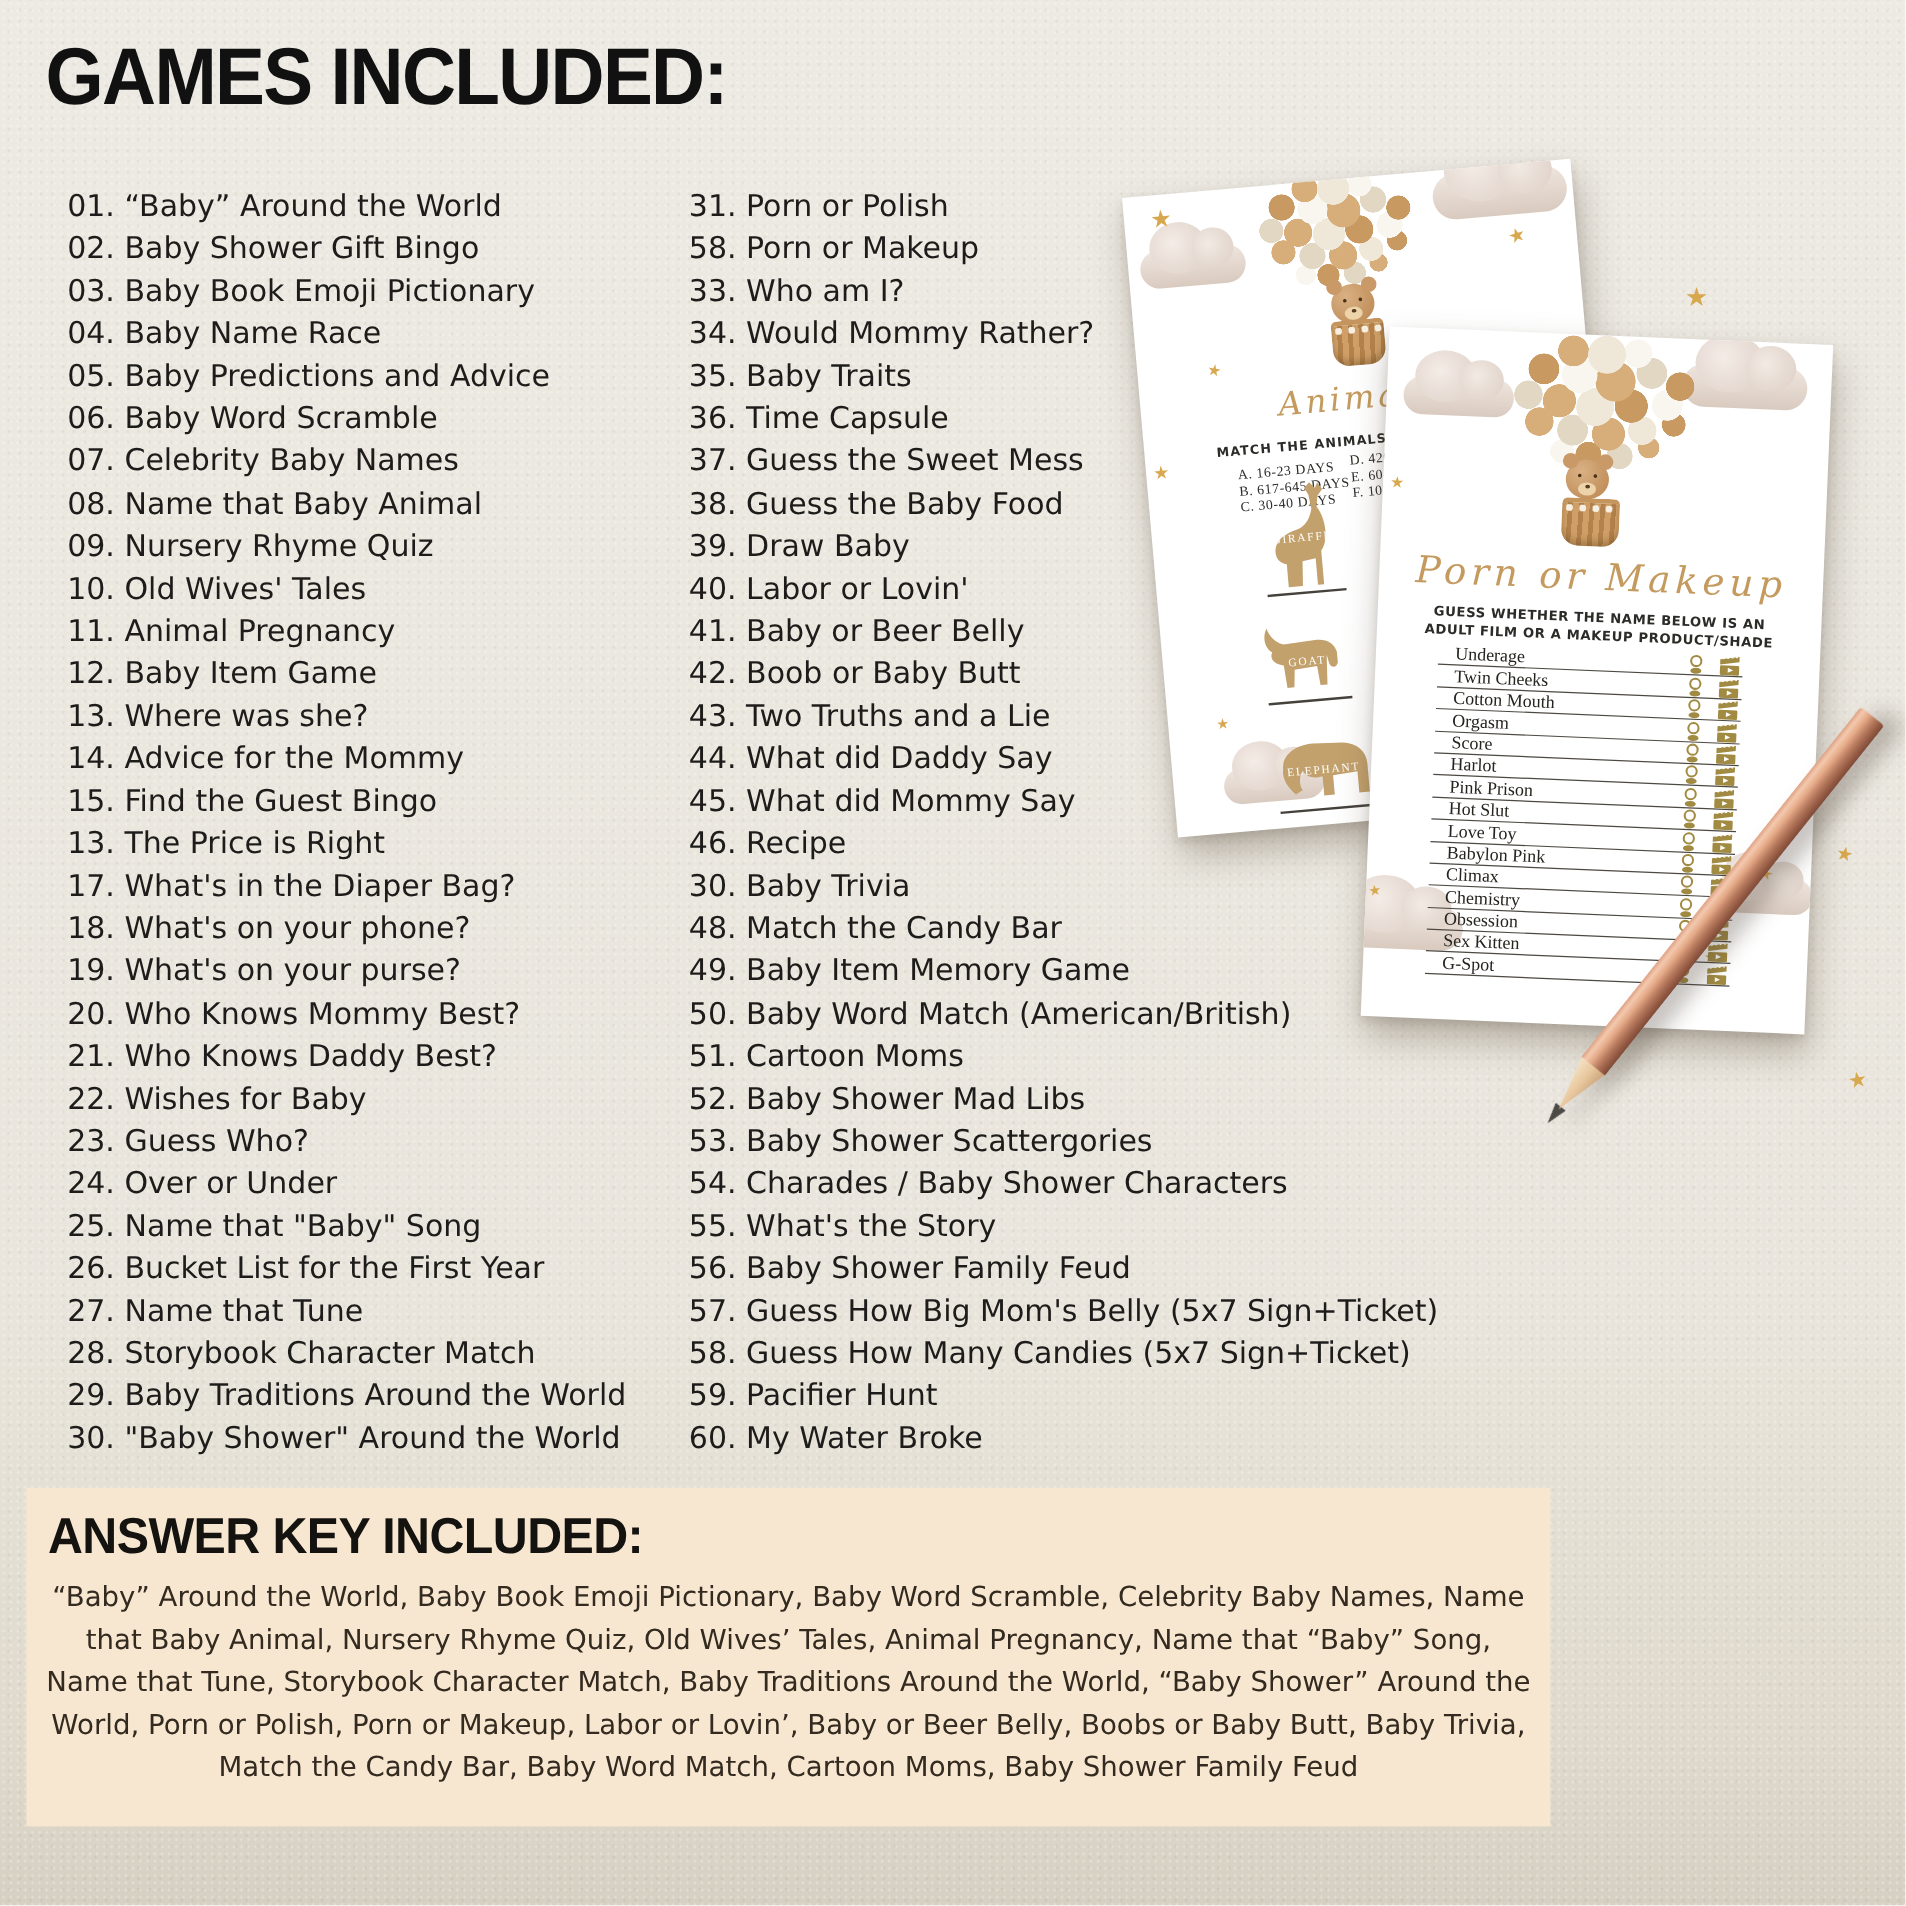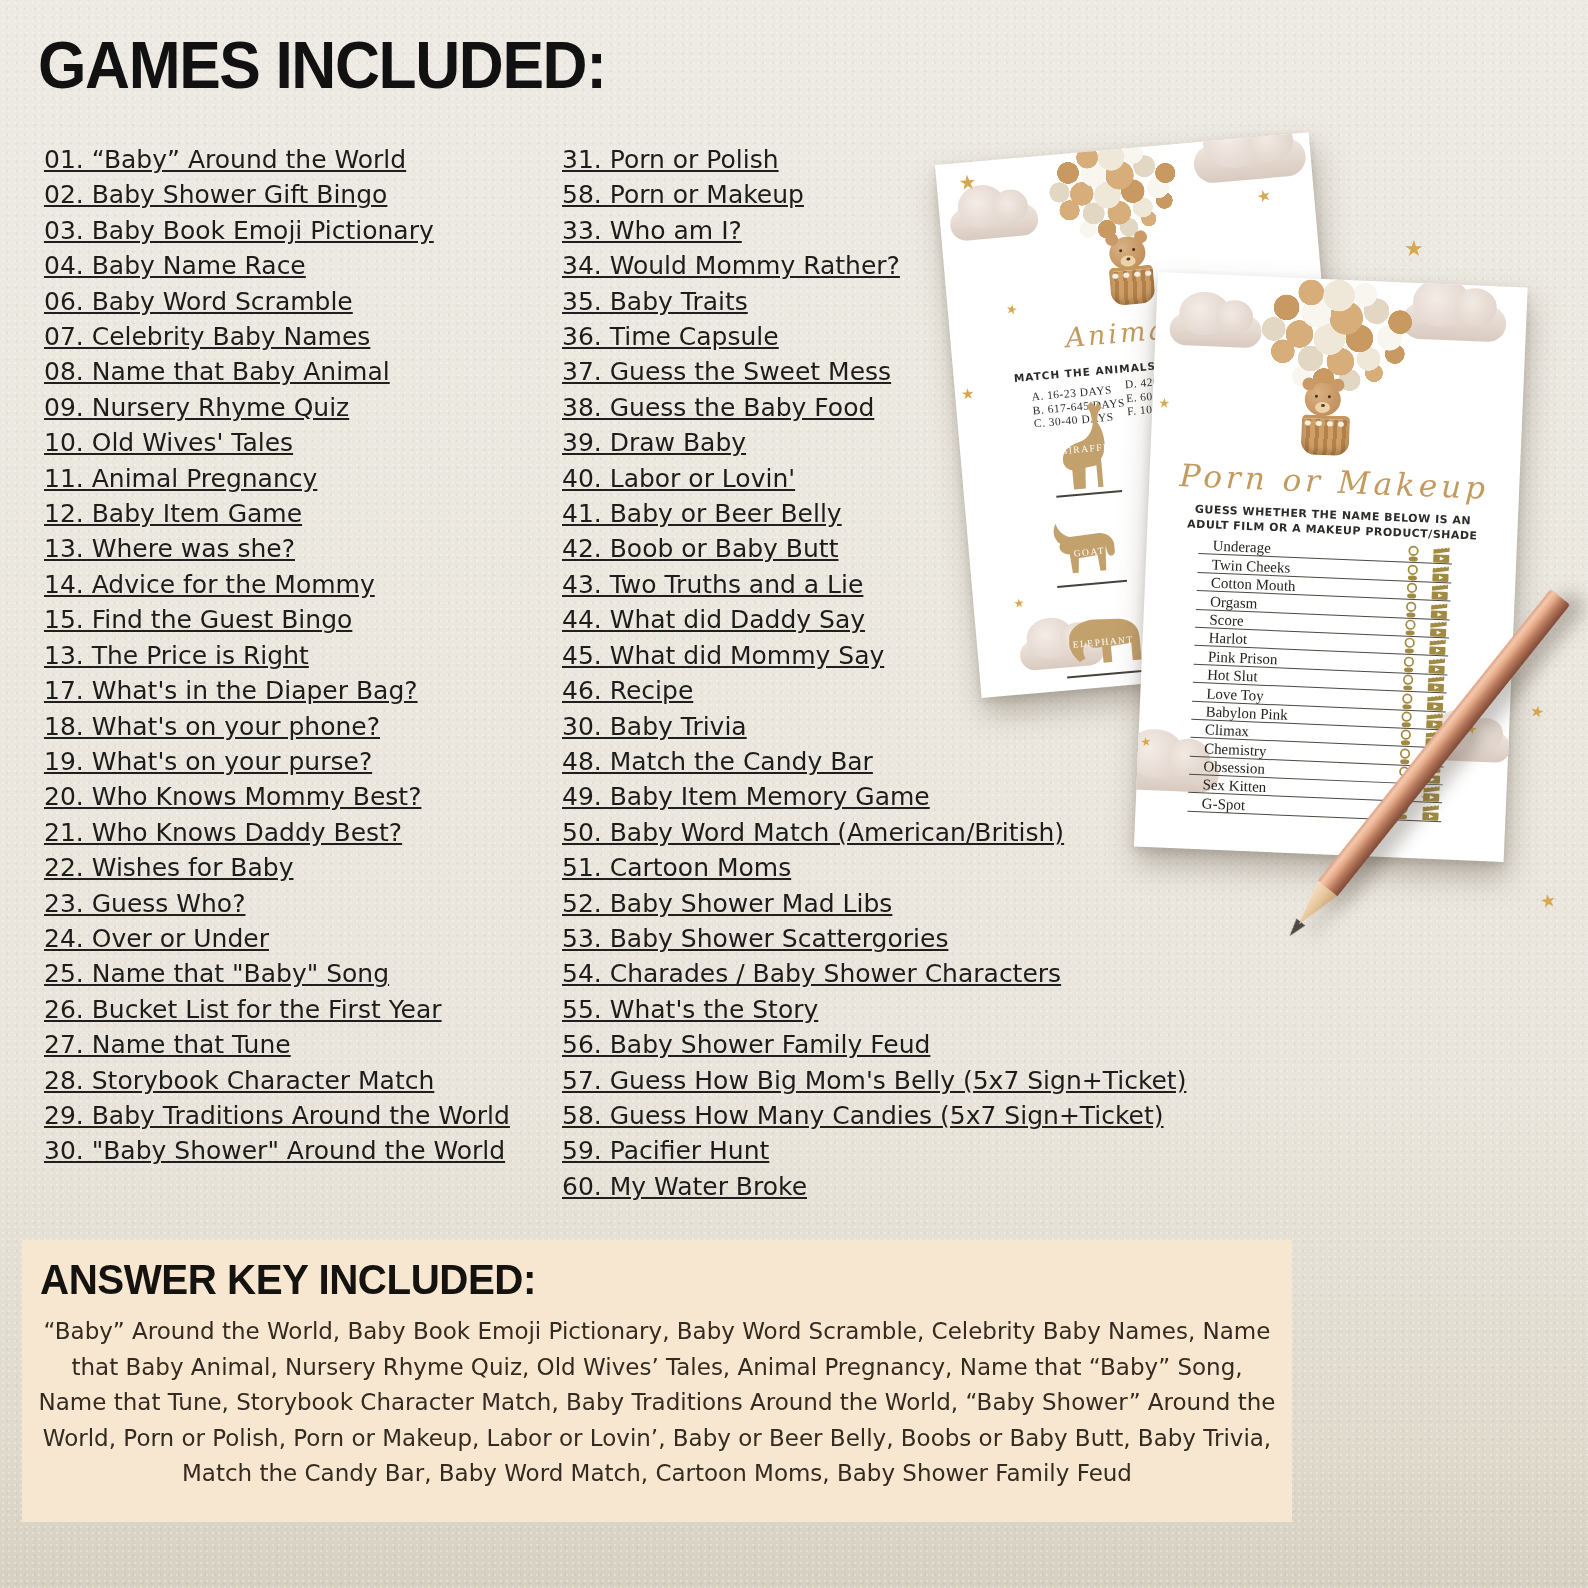--- a/index.html
+++ b/index.html
@@ -8,21 +8,21 @@
     font-family:"DejaVu Sans",sans-serif;color:#1f1f1f;}
   .texture{position:absolute;inset:0;z-index:0;pointer-events:none;opacity:.5;
     background-image:radial-gradient(rgba(255,255,255,.55) 1px,transparent 1.4px),
                      radial-gradient(rgba(120,110,92,.16) 1px,transparent 1.4px);
     background-size:6px 6px,9px 9px;background-position:0 0,3px 4px;}
   .page-title{position:absolute;left:38px;top:26px;z-index:2;margin:0;
     font-family:"Liberation Sans",sans-serif;font-weight:bold;font-size:67px;letter-spacing:-1.5px;
     color:#111;display:inline-block;transform:scaleX(.93);transform-origin:left top;white-space:nowrap;}
   
   .games{position:absolute;left:40px;top:138px;z-index:2;width:1220px;height:1080px;}
-  .games ol{list-style:none;margin:4px;padding:0;position:absolute;top:0;text-decoration:underline;}
+  .games ol{list-style:none;margin:16px;padding:0;position:absolute;top:0;}
   .games .col1{left:0;}
   .games .col2{left:518px;}
   .games li{font-size:25px;line-height:35.4px;white-space:nowrap;color:#1d1c1a;}
   
   .card{position:absolute;background:#fff;overflow:hidden;
     box-shadow:3px 16px 30px rgba(95,82,66,.38),0 4px 8px rgba(95,82,66,.18);}
   .card-animal{left:935px;top:165px;width:375px;height:535px;z-index:2;
     transform:rotate(-5deg);transform-origin:top left;}
   .card-makeup{left:1158px;top:272px;width:370px;height:575px;z-index:3;
     transform:rotate(2.4deg);transform-origin:top left;}
@@ -125,20 +125,21 @@
 
   <h1 class="page-title">GAMES INCLUDED:</h1>
 
   <div class="games">
     <ol class="col1">
 
     <li>01. “Baby” Around the World</li>
         <li>02. Baby Shower Gift Bingo</li>
         <li>03. Baby Book Emoji Pictionary</li>
         <li>04. Baby Name Race</li>
+        <li>05. Baby Predictions and Advice</li>
         <li>06. Baby Word Scramble</li>
         <li>07. Celebrity Baby Names</li>
         <li>08. Name that Baby Animal</li>
         <li>09. Nursery Rhyme Quiz</li>
         <li>10. Old Wives' Tales</li>
         <li>11. Animal Pregnancy</li>
         <li>12. Baby Item Game</li>
         <li>13. Where was she?</li>
         <li>14. Advice for the Mommy</li>
         <li>15. Find the Guest Bingo</li>

